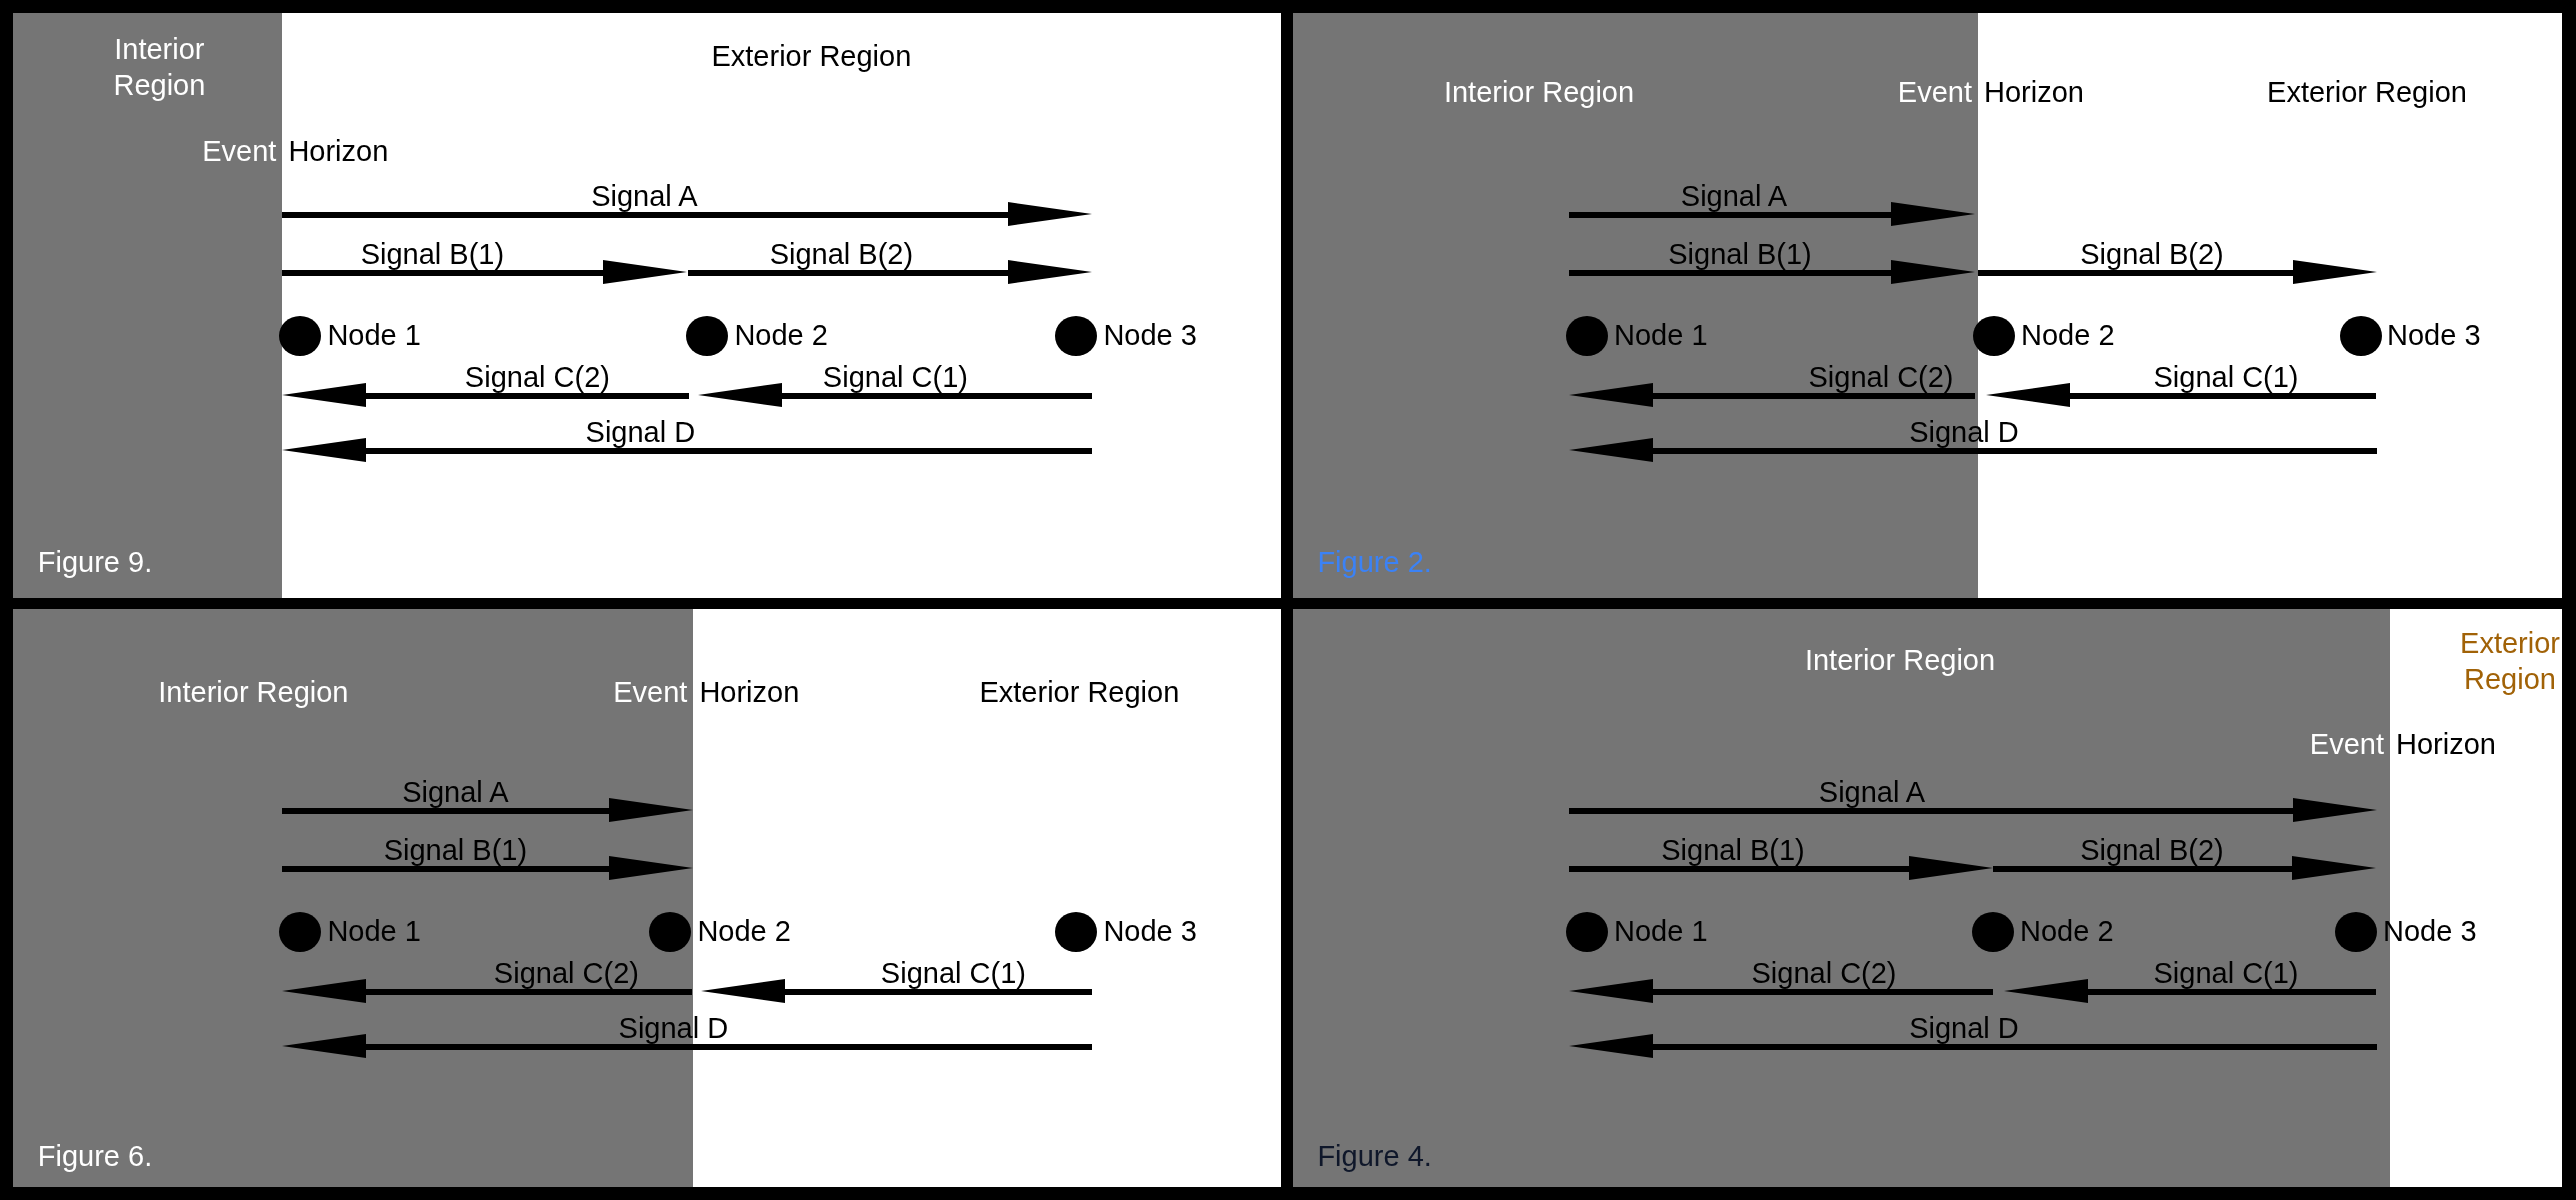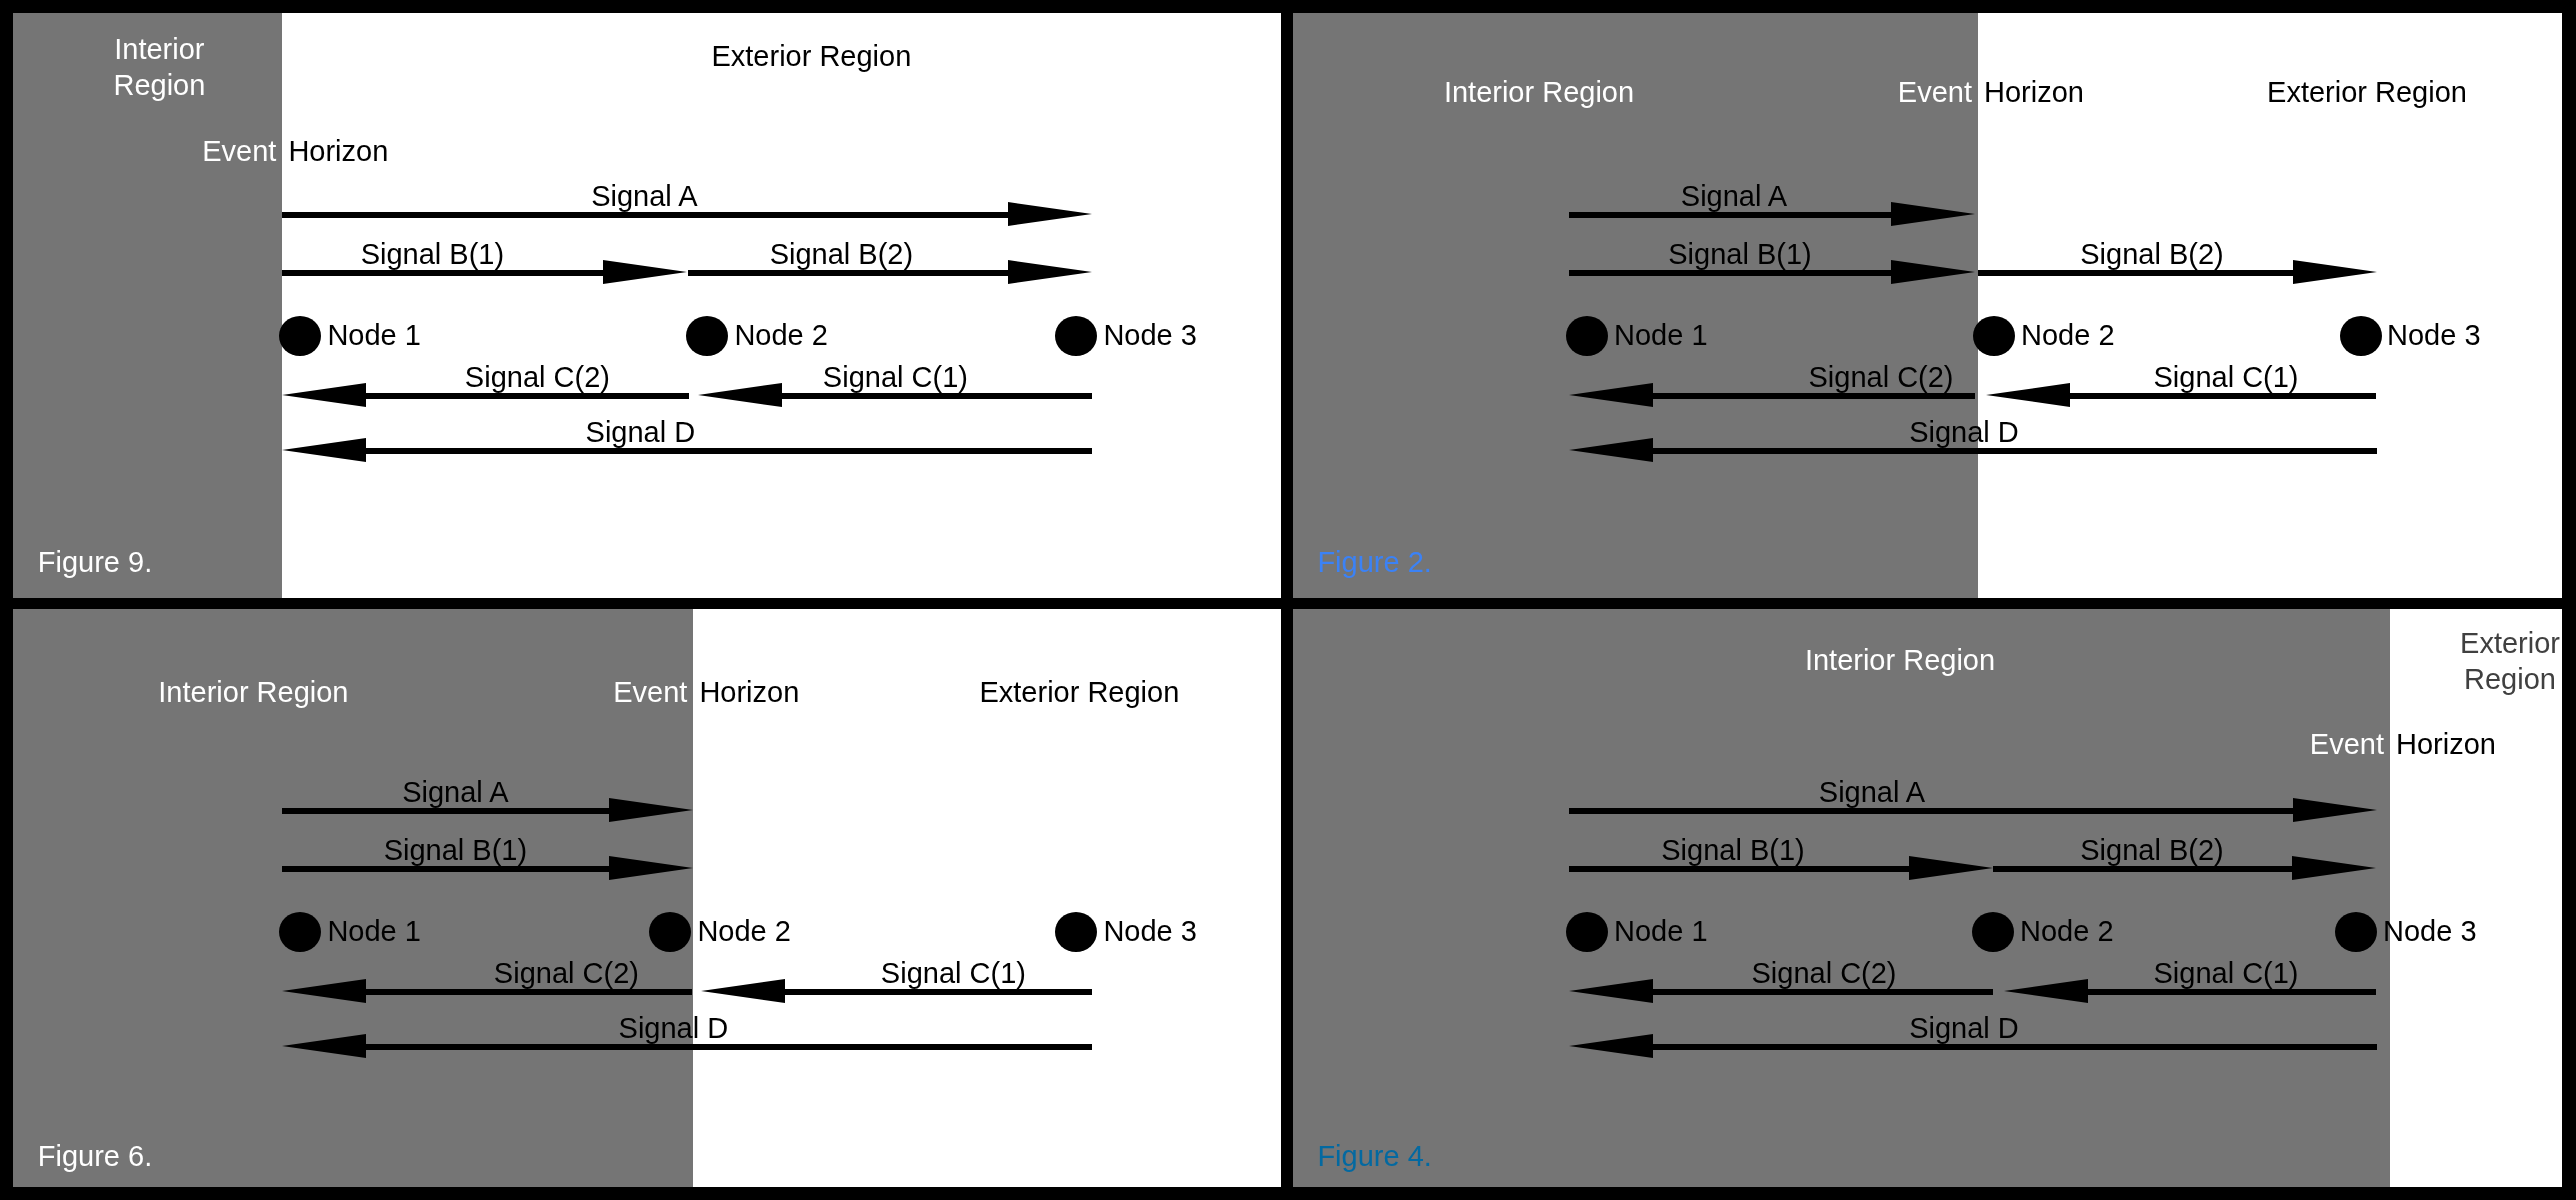--- a/index.html
+++ b/index.html
@@ -172,21 +172,21 @@
       <div class="node-label" style="left: 684px; top: 305px; color: rgb(0, 0, 0);">Node 2</div>
       <div class="node-dot" style="left: 1042px; top: 303px; background: rgb(0, 0, 0);"></div>
       <div class="node-label" style="left: 1090px; top: 305px; color: rgb(0, 0, 0);">Node 3</div>
       <div class="caption" style="left: 24.4px; top: 530px; color: rgb(255, 255, 255);">Figure 6.</div>
     </div>
     <div class="panel" style="left: 1293px; top: 609px; width: 1269px; height: 578px; background: rgb(255, 255, 255);">
       <div class="grayzone" style="width: 1097px; background: rgb(117, 117, 117);"></div>
       <div class="rlabel" style="left: 579px; top: 33px; color: rgb(255, 255, 255);">
         <div>Interior Region</div>
       </div>
-      <div class="rlabel" style="left: 1189px; top: 16.3px; color: #404040;">
+      <div class="rlabel" style="left: 1189px; top: 16.3px; color: #a16207;">
         <div>Exterior</div>
         <div>Region</div>
       </div>
       <span class="eh-word" style="right: 178px; top: 117px; color: rgb(255, 255, 255);">Event</span>
       <span class="eh-word" style="left: 1103px; top: 117px; color: rgb(0, 0, 0);">Horizon</span>
       <div class="arrow" style="left: 276px; top: 189px; width: 808px;">
         <div class="shaft" style="background: rgb(0, 0, 0); left: 0px; width: 727px;"></div>
         <div class="head" style="right: 0px; border-left: 84px solid rgb(0, 0, 0);"></div>
       </div>
       <div class="sig-label" style="left: 579px; top: 168px; color: rgb(0, 0, 0);">Signal A</div>
@@ -214,16 +214,16 @@
         <div class="shaft" style="background: rgb(0, 0, 0); right: 0px; width: 727px;"></div>
         <div class="head" style="left: 0px; border-right: 84px solid rgb(0, 0, 0);"></div>
       </div>
       <div class="sig-label" style="left: 671px; top: 404px; color: rgb(0, 0, 0);">Signal D</div>
       <div class="node-dot" style="left: 273px; top: 303px; background: rgb(0, 0, 0);"></div>
       <div class="node-label" style="left: 321px; top: 305px; color: rgb(0, 0, 0);">Node 1</div>
       <div class="node-dot" style="left: 679px; top: 303px; background: rgb(0, 0, 0);"></div>
       <div class="node-label" style="left: 727px; top: 305px; color: rgb(0, 0, 0);">Node 2</div>
       <div class="node-dot" style="left: 1042px; top: 303px; background: rgb(0, 0, 0);"></div>
       <div class="node-label" style="left: 1090px; top: 305px; color: rgb(0, 0, 0);">Node 3</div>
-      <div class="caption" style="left: 24.4px; top: 530px; color: #0369a1; text-align: right;">Figure 4.</div>
+      <div class="caption" style="left: 24.4px; top: 530px; color: #0f172a; text-align: right;">Figure 4.</div>
     </div>
   </div>
 
 
 </body></html>

